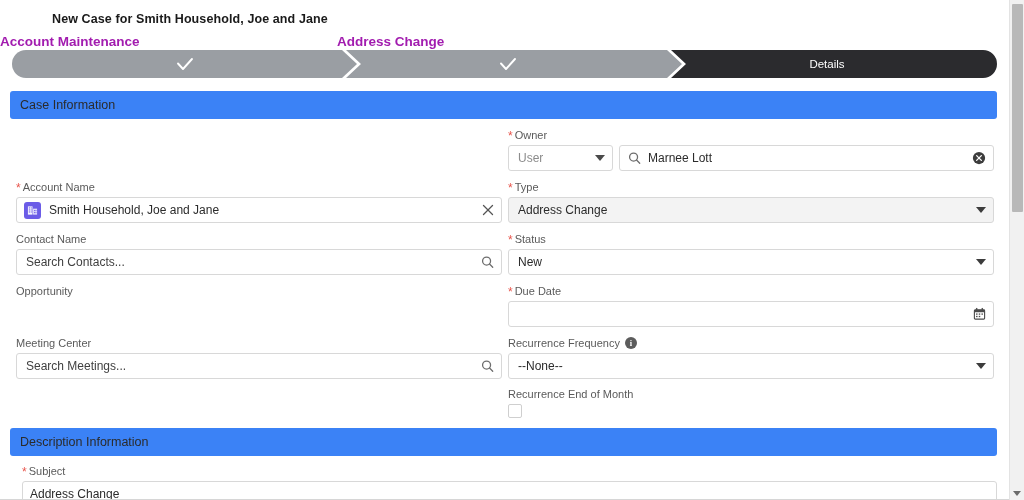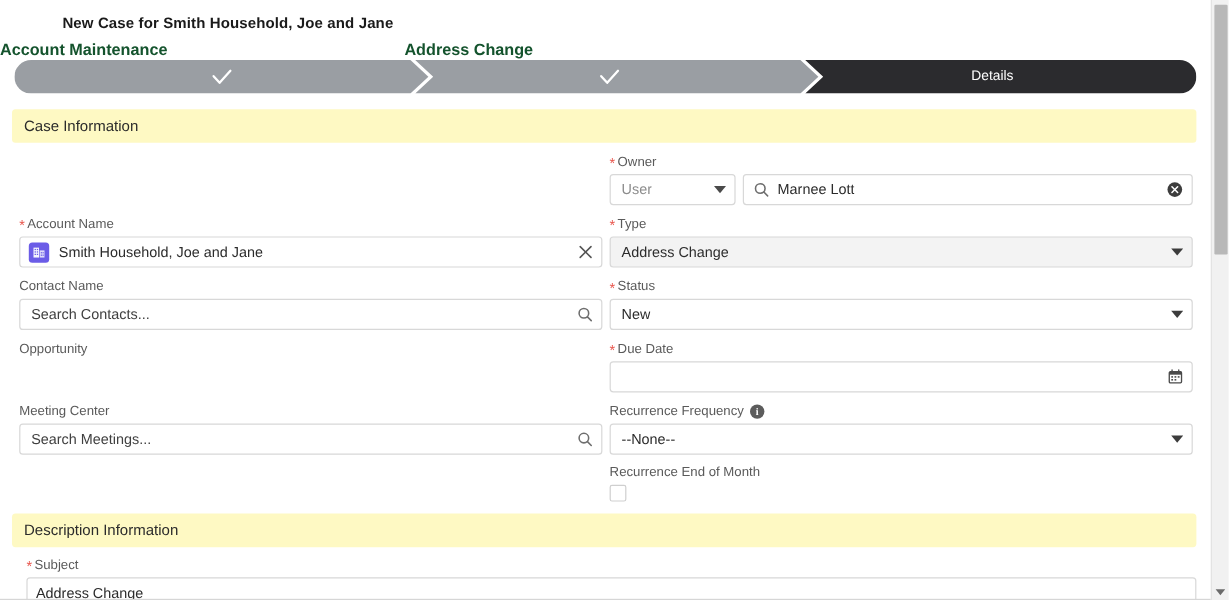--- a/index.html
+++ b/index.html
@@ -29,21 +29,21 @@
     white-space: nowrap;
     margin-left: 40px;
   }
 
   
   .stage-label {
     position: absolute;
     top: 34px;
     font-size: 13.5px;
     font-weight: bold;
-    color: #14532d;
+    color: #a21caf;
     white-space: nowrap;
   }
   .stage-label.s1 { left: 0px; }
   .stage-label.s2 { left: 337px; }
 
   
   .pathbar {
     position: absolute;
     left: 12px; top: 50px;
     width: 985px; height: 28px;
@@ -58,21 +58,21 @@
     pointer-events: none;
     white-space: nowrap;
   }
 
   
   .section-band {
     position: absolute;
     left: 10px;
     width: 987px;
     height: 28px;
-    background: #fef9c3;
+    background: #3b82f6;
     border-radius: 3px;
     display: flex;
     align-items: center;
     padding-left: 10px;
   }
   .section-band .band-text {
     font-size: 12.5px;
     color: #2b2b2b;
   }
 

